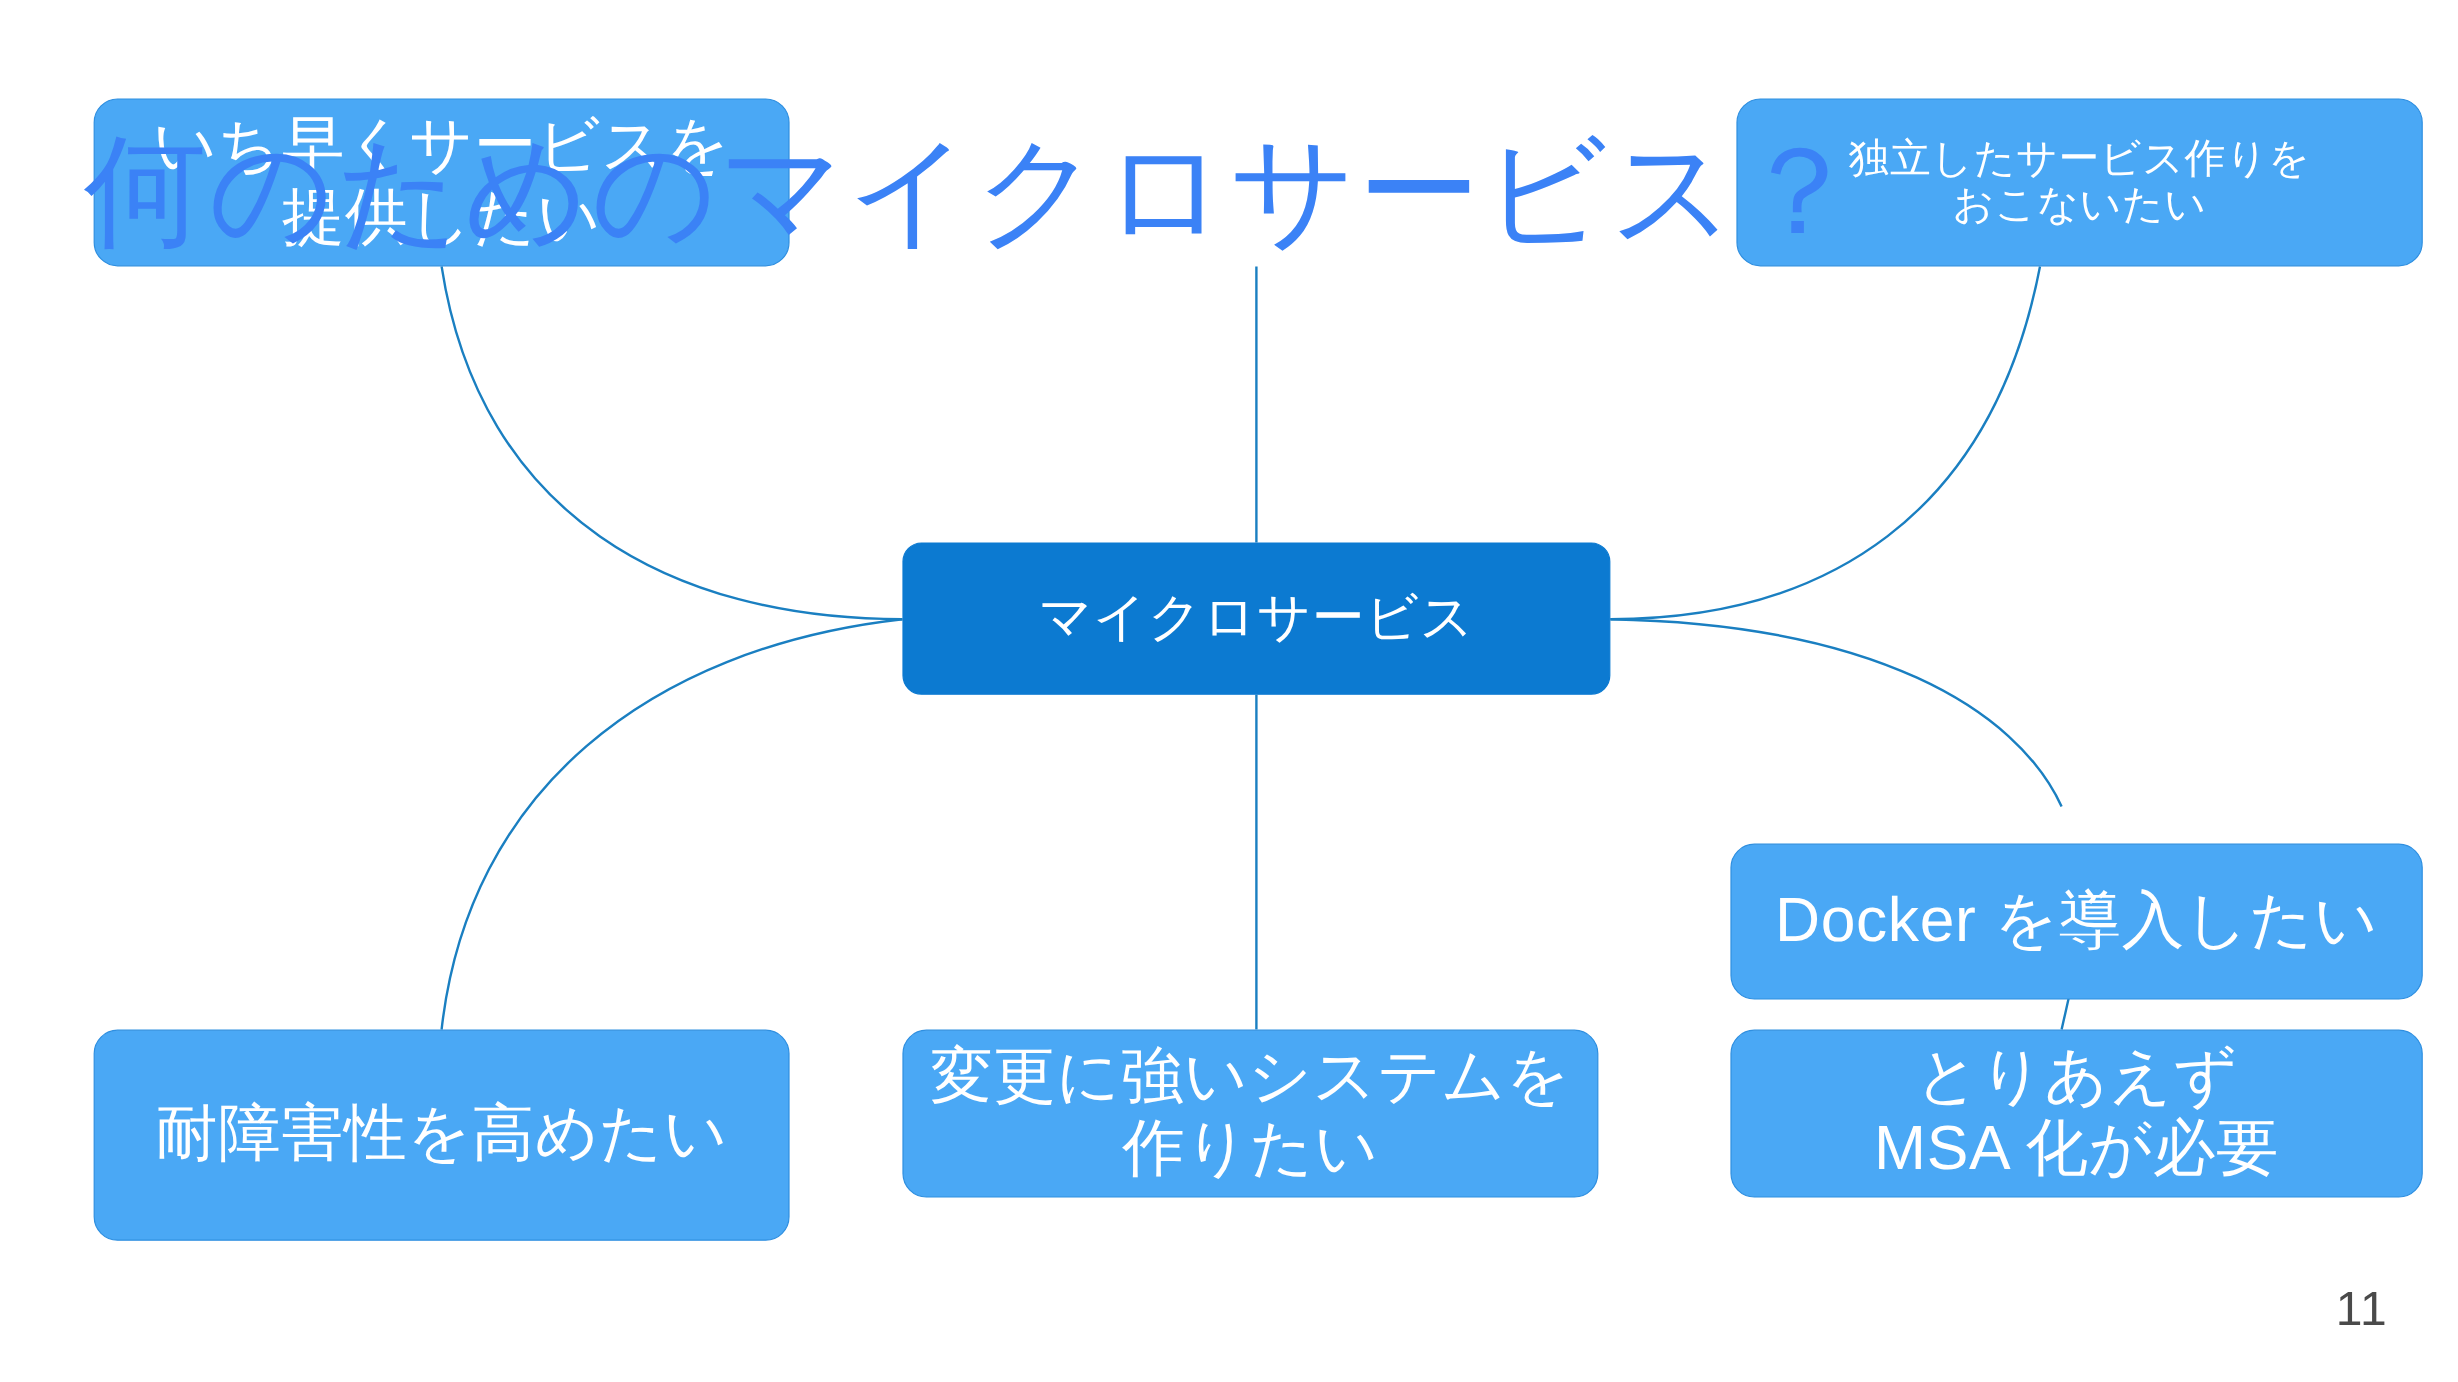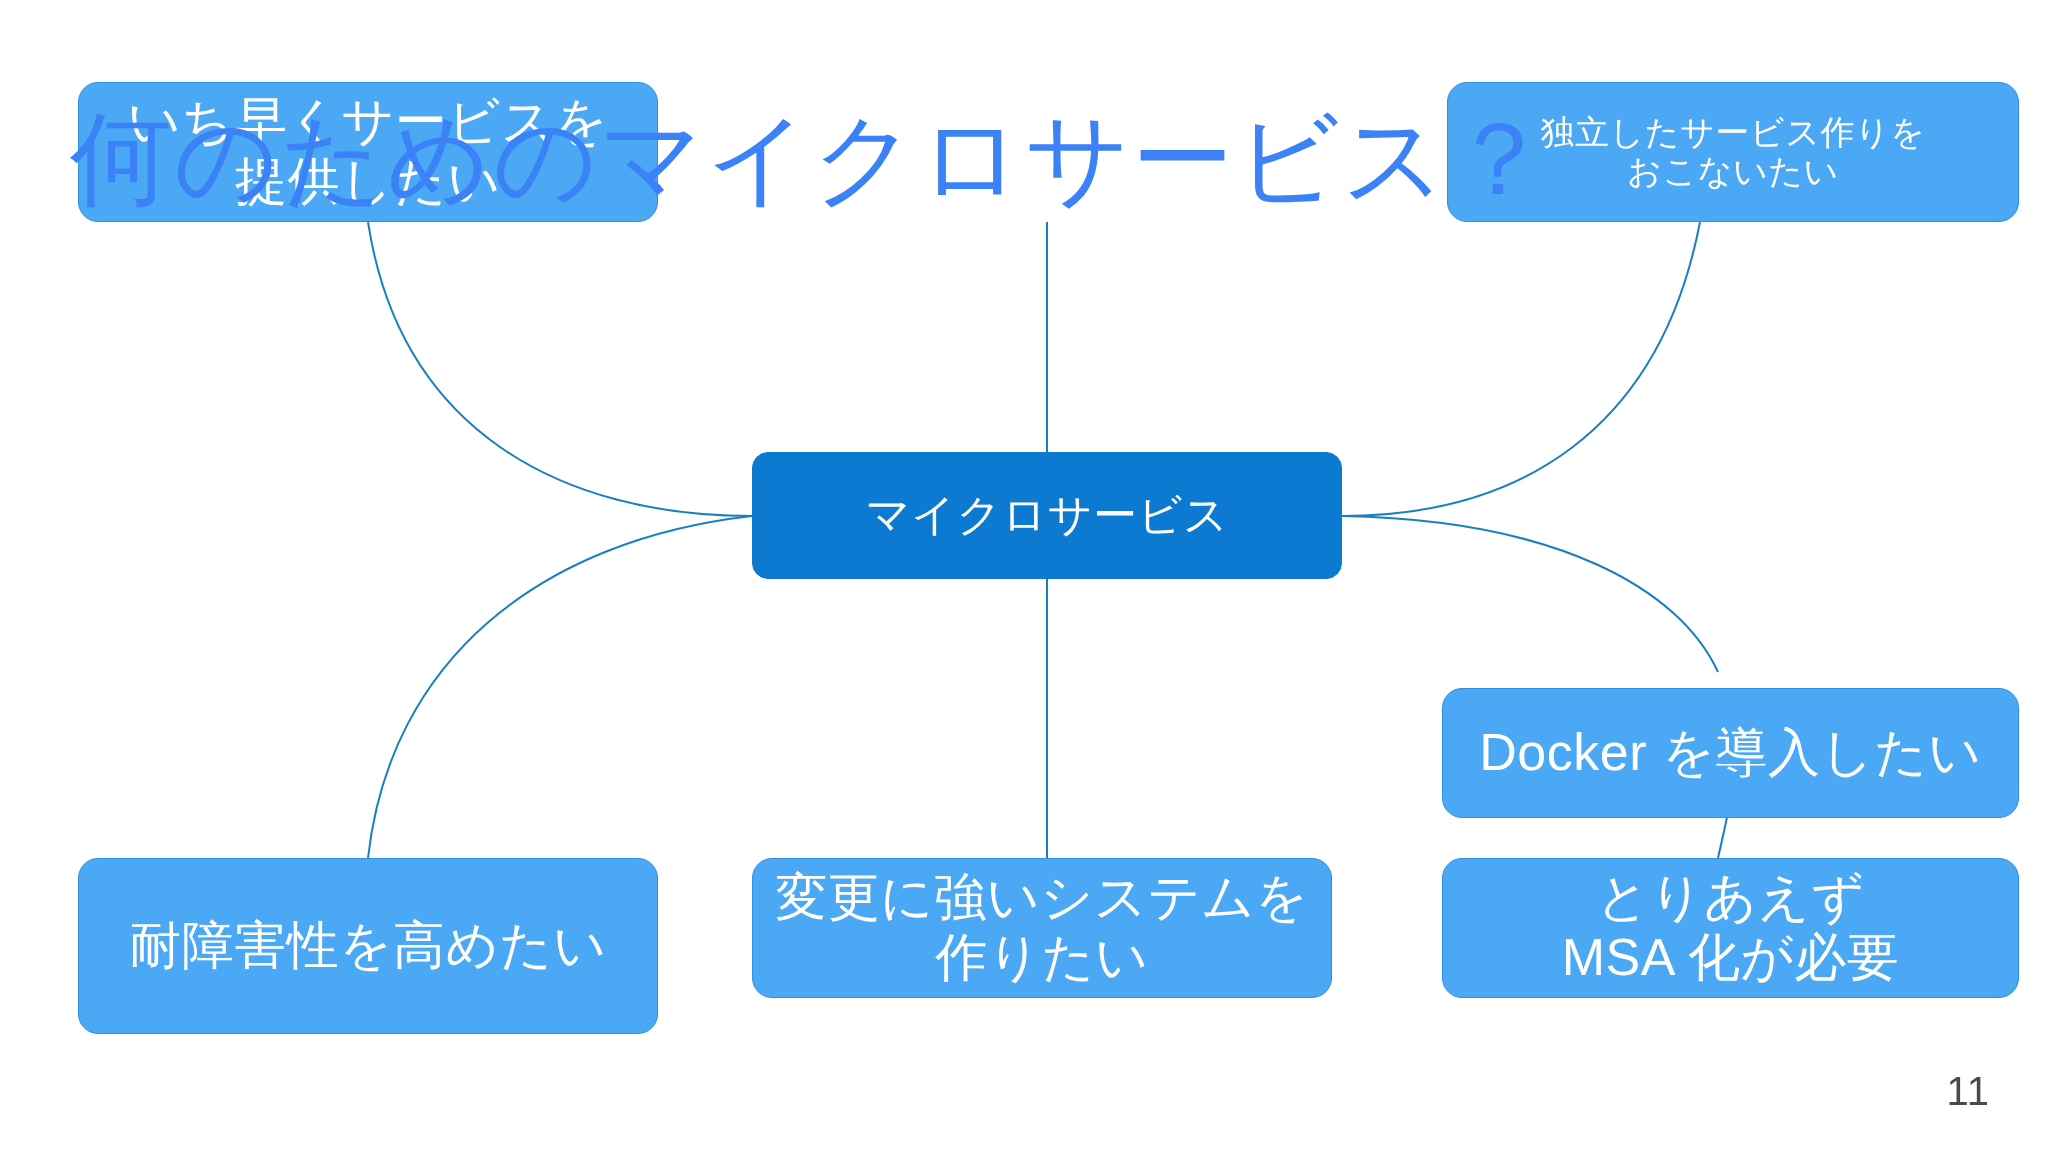--- a/index.html
+++ b/index.html
@@ -57,21 +57,21 @@
   .node.small {
     font-size: 34px;
     text-align: center;
   }
 
   
   #node-fast      { left: 78px;   top: 82px;  width: 580px; height: 140px; }
   #node-scale     { left: 752px;  top: 82px;  width: 580px; height: 140px; }
   #node-indep     { left: 1447px; top: 82px;  width: 572px; height: 140px; }
   #node-center    { left: 752px;  top: 452px; width: 590px; height: 127px; }
-  #node-docker    { left: 1442px; top: 688px; width: 577px; height: 130px; }
+  #node-docker    { left: 1442px; top: 703px; width: 577px; height: 130px; }
   #node-fault     { left: 78px;   top: 858px; width: 580px; height: 176px; }
   #node-change    { left: 752px;  top: 858px; width: 580px; height: 140px; }
   #node-msa       { left: 1442px; top: 858px; width: 577px; height: 140px; }
 
   
   #overlay-title {
     position: absolute;
     z-index: 3;
     left: 70px;
     top: 108px;

